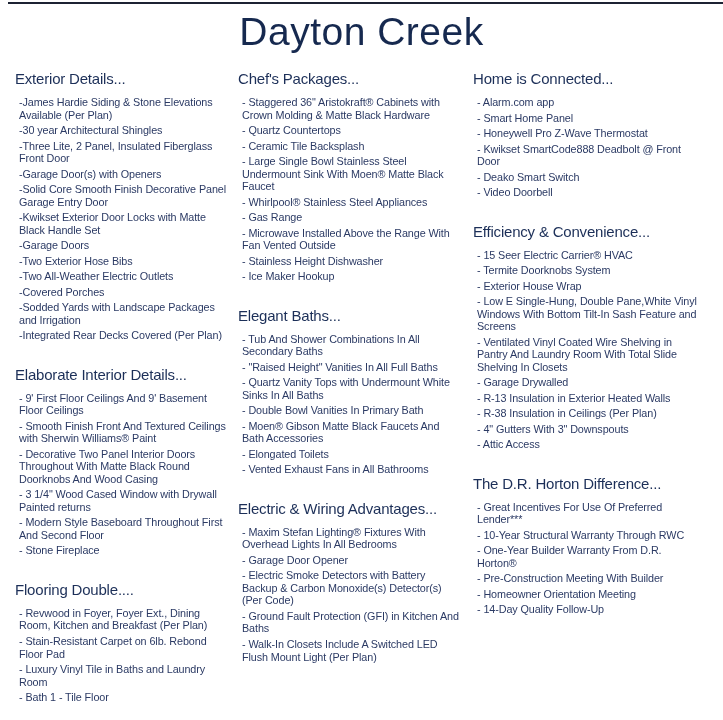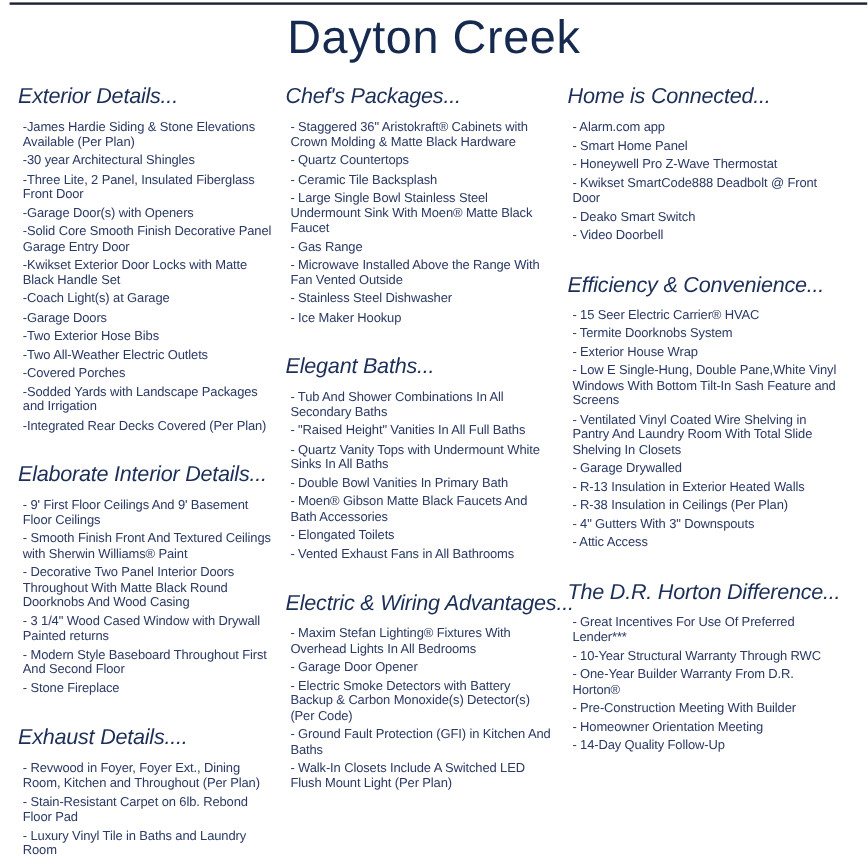--- a/index.html
+++ b/index.html
@@ -37,26 +37,25 @@
     align-items: flex-start;
     padding: 16px 0 0 15px;
     box-sizing: border-box;
   }
   .column { box-sizing: border-box; }
   .col0 { width: 223px; }
   .col1 { width: 235px; }
   .col2 { width: 235px; }
   .section-title {
     margin: 24px 0 9px 0;
-    font-size: 18px;
+    font-size: 15px;
     font-weight: 400;
     letter-spacing: -0.2px;
     white-space: nowrap;
     color: var(--heading-color, #1c2f58);
-    font-style: italic;
   }
   .column > .section-title:first-child { margin-top: 0; }
   .feature-item {
     margin: 0 10px 3px 4px;
     font-size: 10.8px;
     line-height: 1.16;
     letter-spacing: -0.1px;
     color: var(--body-color, #2b3a64);
   }
 </style>
@@ -68,49 +67,49 @@
   <h1 class="page-title">Dayton Creek</h1>
   <div class="columns">
       <div class="column col0">
         <h2 class="section-title">Exterior Details...</h2>
         <p class="feature-item">-James Hardie  Siding &amp; Stone Elevations Available (Per Plan)</p>
         <p class="feature-item">-30 year Architectural Shingles</p>
         <p class="feature-item">-Three Lite, 2 Panel, Insulated Fiberglass Front Door</p>
         <p class="feature-item">-Garage Door(s) with Openers</p>
         <p class="feature-item">-Solid Core Smooth Finish Decorative Panel Garage Entry Door</p>
         <p class="feature-item">-Kwikset Exterior Door Locks with Matte Black Handle Set</p>
-        <p class="feature-item">-Coach Light(s) at Garage</p>
         <p class="feature-item">-Garage Doors</p>
         <p class="feature-item">-Two Exterior Hose Bibs</p>
         <p class="feature-item">-Two All-Weather Electric Outlets</p>
         <p class="feature-item">-Covered Porches</p>
         <p class="feature-item">-Sodded Yards with Landscape Packages and Irrigation</p>
         <p class="feature-item">-Integrated Rear Decks Covered (Per Plan)</p>
         <h2 class="section-title">Elaborate Interior Details...</h2>
         <p class="feature-item">- 9' First Floor Ceilings And 9' Basement Floor Ceilings</p>
         <p class="feature-item">- Smooth Finish Front And Textured Ceilings with Sherwin Williams® Paint</p>
         <p class="feature-item">- Decorative Two Panel Interior Doors Throughout With Matte Black Round Doorknobs And Wood Casing</p>
         <p class="feature-item">- 3 1/4" Wood Cased Window with Drywall Painted returns</p>
         <p class="feature-item">- Modern Style Baseboard Throughout First And Second Floor</p>
         <p class="feature-item">- Stone Fireplace</p>
-        <h2 class="section-title">Exhaust Details....</h2>
-        <p class="feature-item">- Revwood in Foyer, Foyer Ext., Dining Room, Kitchen and Throughout (Per Plan)</p>
+        <h2 class="section-title">Flooring Double....</h2>
+        <p class="feature-item">- Revwood in Foyer, Foyer Ext., Dining Room, Kitchen and Breakfast (Per Plan)</p>
         <p class="feature-item">- Stain-Resistant Carpet on 6lb. Rebond Floor Pad</p>
         <p class="feature-item">- Luxury Vinyl Tile in Baths and Laundry Room</p>
         <p class="feature-item">- Bath 1 - Tile Floor</p>
       </div>
       <div class="column col1">
         <h2 class="section-title">Chef's Packages...</h2>
         <p class="feature-item">- Staggered 36" Aristokraft® Cabinets with Crown Molding &amp; Matte Black Hardware</p>
         <p class="feature-item">- Quartz Countertops</p>
         <p class="feature-item">- Ceramic Tile Backsplash</p>
         <p class="feature-item">- Large Single Bowl Stainless Steel Undermount Sink With Moen® Matte Black Faucet</p>
+        <p class="feature-item">- Whirlpool® Stainless Steel Appliances</p>
         <p class="feature-item">- Gas Range</p>
         <p class="feature-item">- Microwave Installed Above the Range With Fan Vented Outside</p>
-        <p class="feature-item">- Stainless Steel Dishwasher</p>
+        <p class="feature-item">- Stainless Height Dishwasher</p>
         <p class="feature-item">- Ice Maker Hookup</p>
         <h2 class="section-title">Elegant Baths...</h2>
         <p class="feature-item">- Tub And Shower Combinations In All Secondary Baths</p>
         <p class="feature-item">- "Raised Height" Vanities In All Full Baths</p>
         <p class="feature-item">- Quartz Vanity Tops with Undermount White Sinks In All Baths</p>
         <p class="feature-item">- Double Bowl Vanities In Primary Bath</p>
         <p class="feature-item">- Moen® Gibson Matte Black Faucets And Bath Accessories</p>
         <p class="feature-item">- Elongated Toilets</p>
         <p class="feature-item">- Vented Exhaust Fans in All Bathrooms</p>
         <h2 class="section-title">Electric &amp; Wiring Advantages...</h2>

